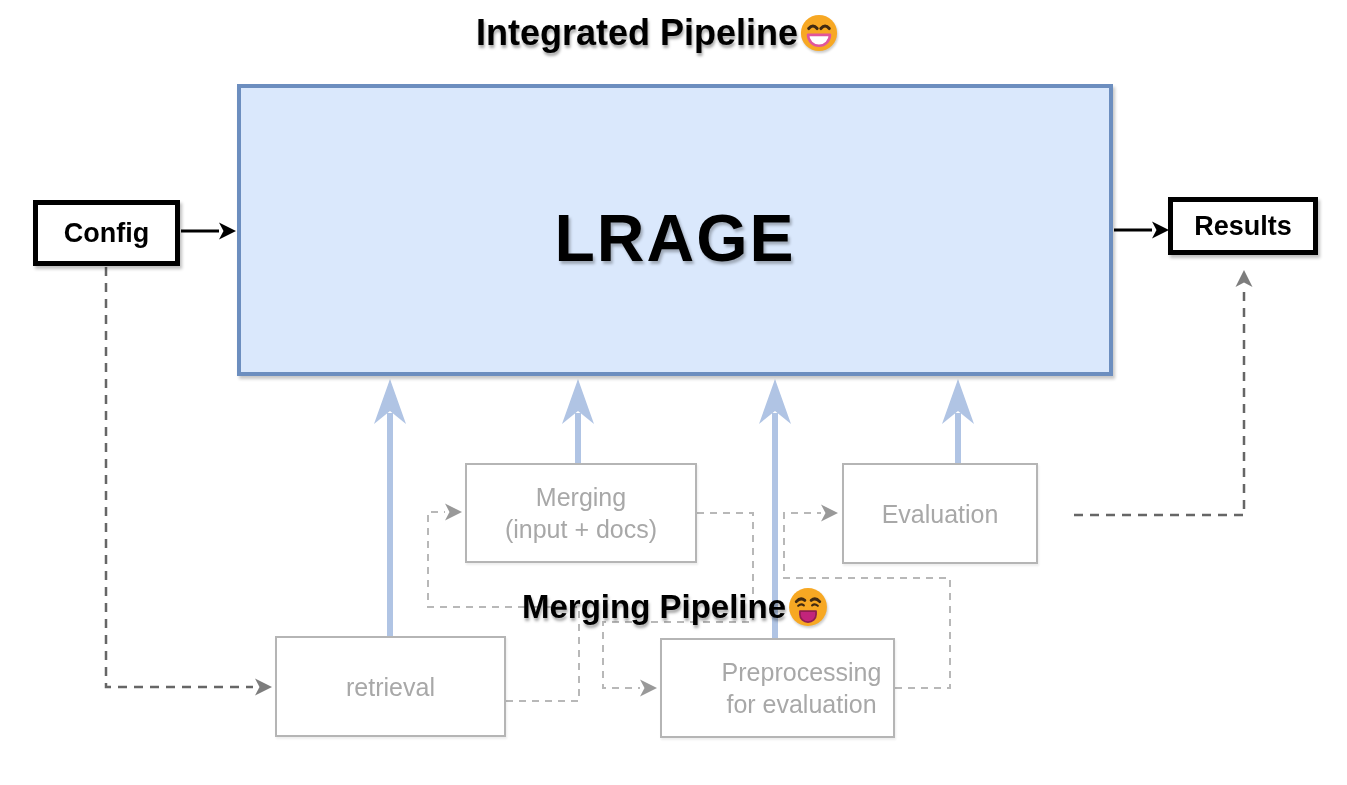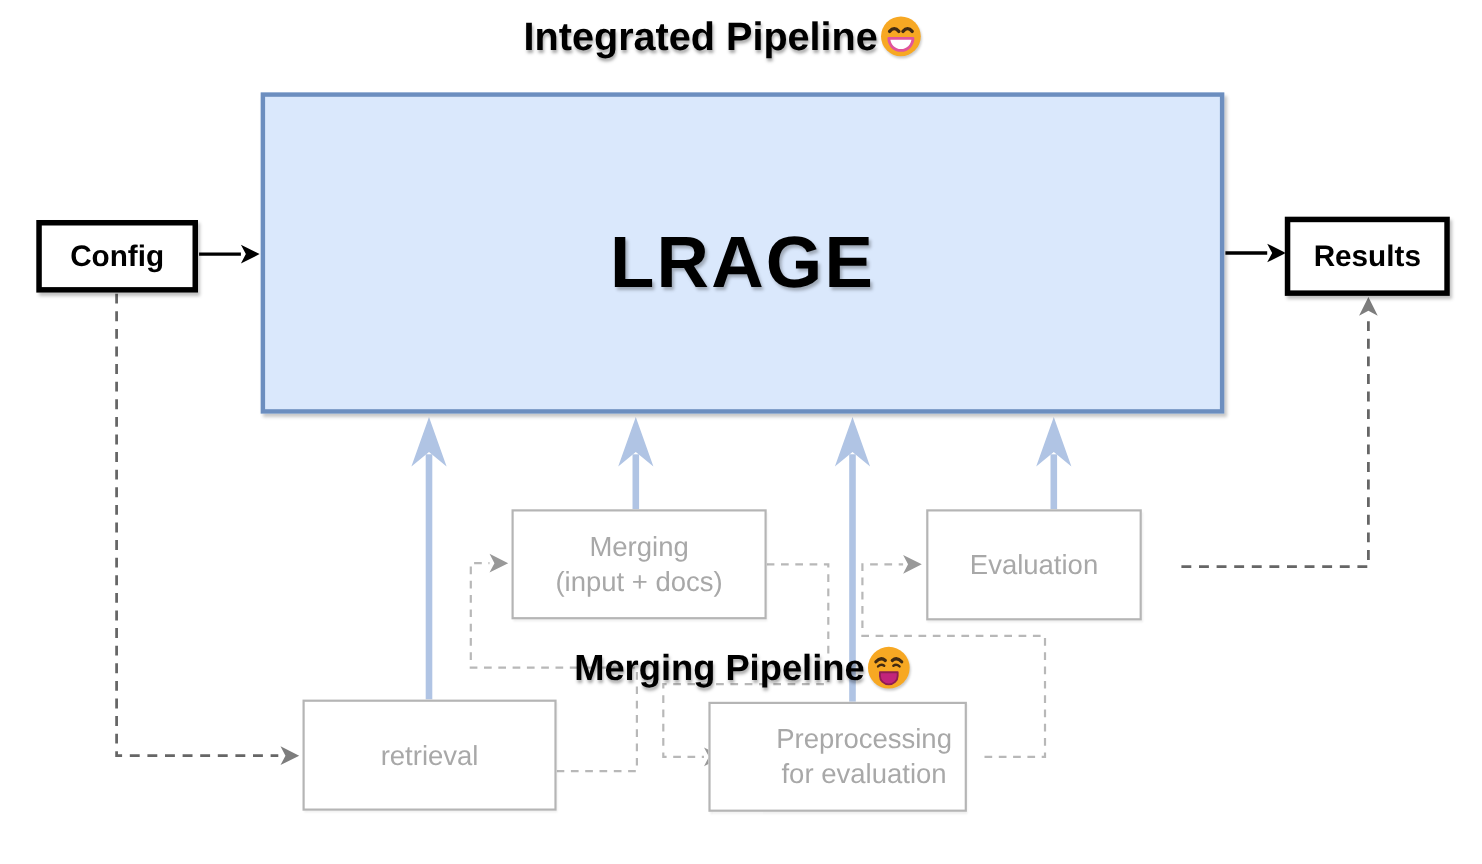--- a/index.html
+++ b/index.html
@@ -26,30 +26,30 @@
     box-shadow:2px 3px 3px rgba(0,0,0,0.22);
   }
   .lrage .big { font-size:66px; font-weight:bold; letter-spacing:2px; color:#000;
                 text-shadow:2px 3px 3px rgba(0,0,0,0.28);margin-top:16px; }
   .io {
     background:var(--io-box-fill,#fff); border:5px solid var(--io-box-border,#000);
     box-shadow:2px 3px 3px rgba(0,0,0,0.25);
     font-weight:bold; font-size:27px; color:#000; z-index:3;
   }
   .config  { left:33px;  top:200px; width:147px; height:66px; }
-  .results { left:1168px; top:197px; width:150px; height:72px; }
+  .results { left:1168px; top:197px; width:150px; height:58px; }
   .gray {
     background:#fff; border:2px solid var(--gray-box-border,#b5b5b5);
     color:var(--gray-box-text,#a8a8a8); font-size:25px; line-height:32px;
     box-shadow:1px 2px 2px rgba(0,0,0,0.07);
   }
   .merging       { left:465px; top:463px; width:232px; height:100px; }
   .evaluation    { left:842px; top:463px; width:196px; height:101px; }
   .indexing      { left:275px; top:636px; width:231px; height:101px; }
-  .preprocessing { left:644px; top:638px; width:235px; height:100px;padding-left:48px; }
+  .preprocessing { left:660px; top:638px; width:235px; height:100px;padding-left:48px; }
 
   .pipe-title {
     position:absolute; z-index:4; display:flex; align-items:center; justify-content:center;
     font-weight:bold; color:var(--title-text,#000);
     text-shadow:1px 3px 3px rgba(0,0,0,0.35);
   }
   .integrated { left:258px; top:6px;  width:800px; height:54px; font-size:36px; }
   .manual     { left:396px; top:580px; width:560px; height:54px; font-size:33px; }
   .emoji { flex:0 0 auto; filter:drop-shadow(1px 2px 1px rgba(0,0,0,0.2)); }
 </style>

